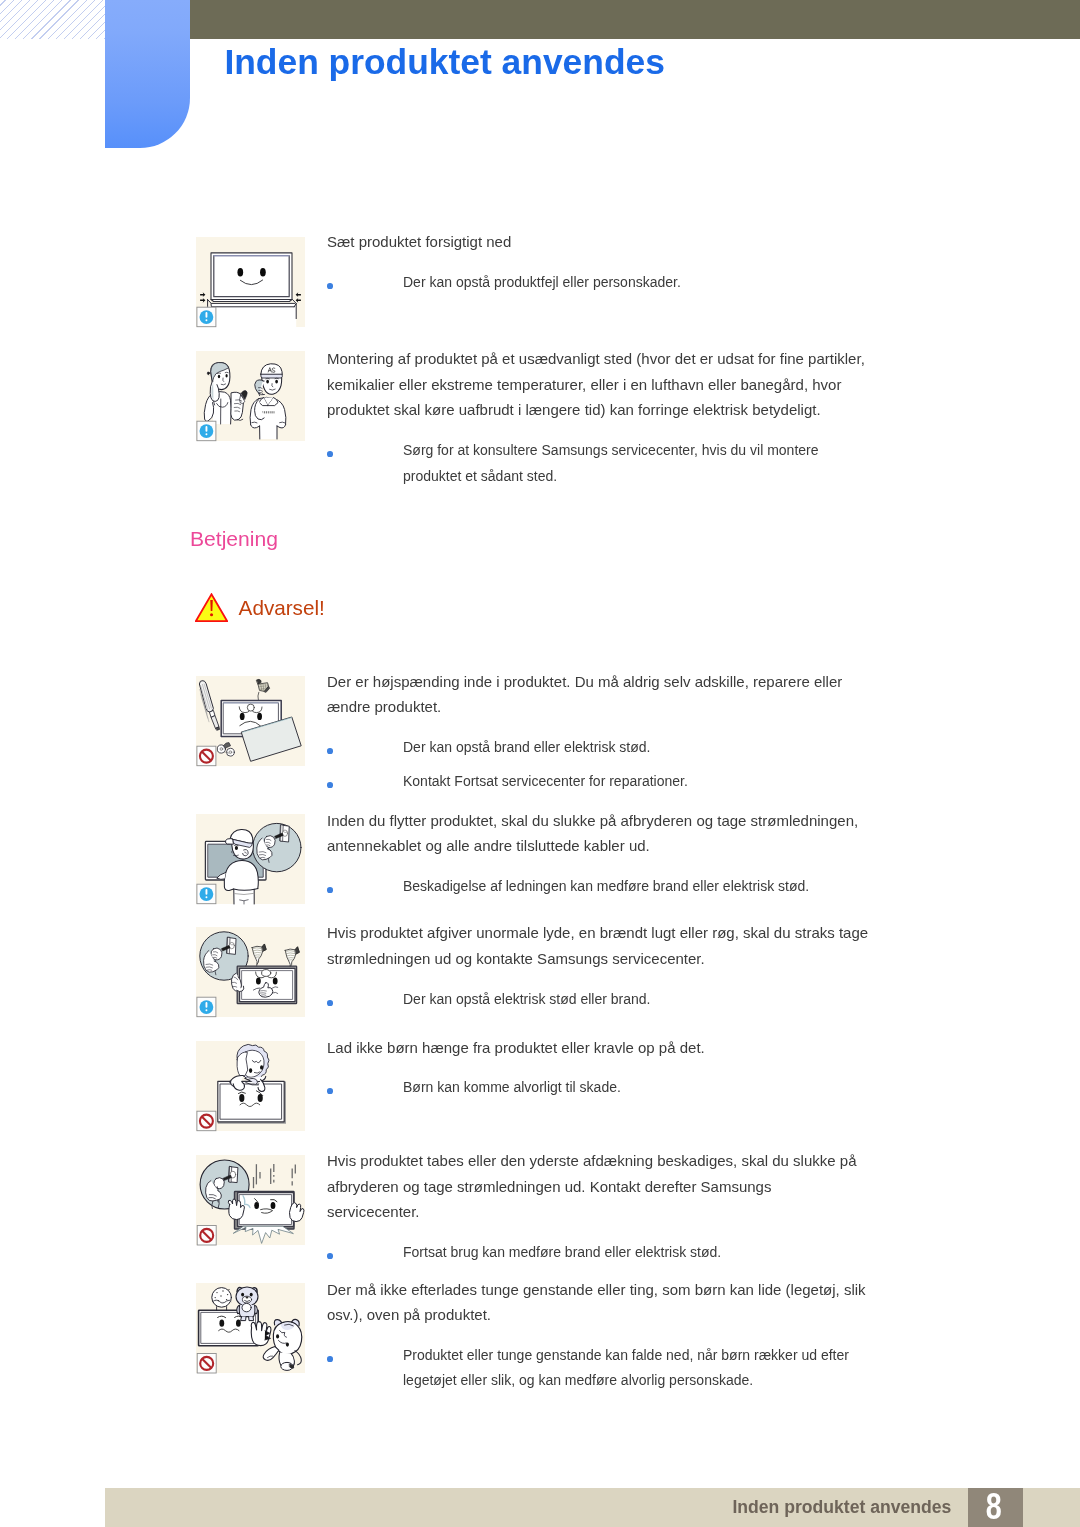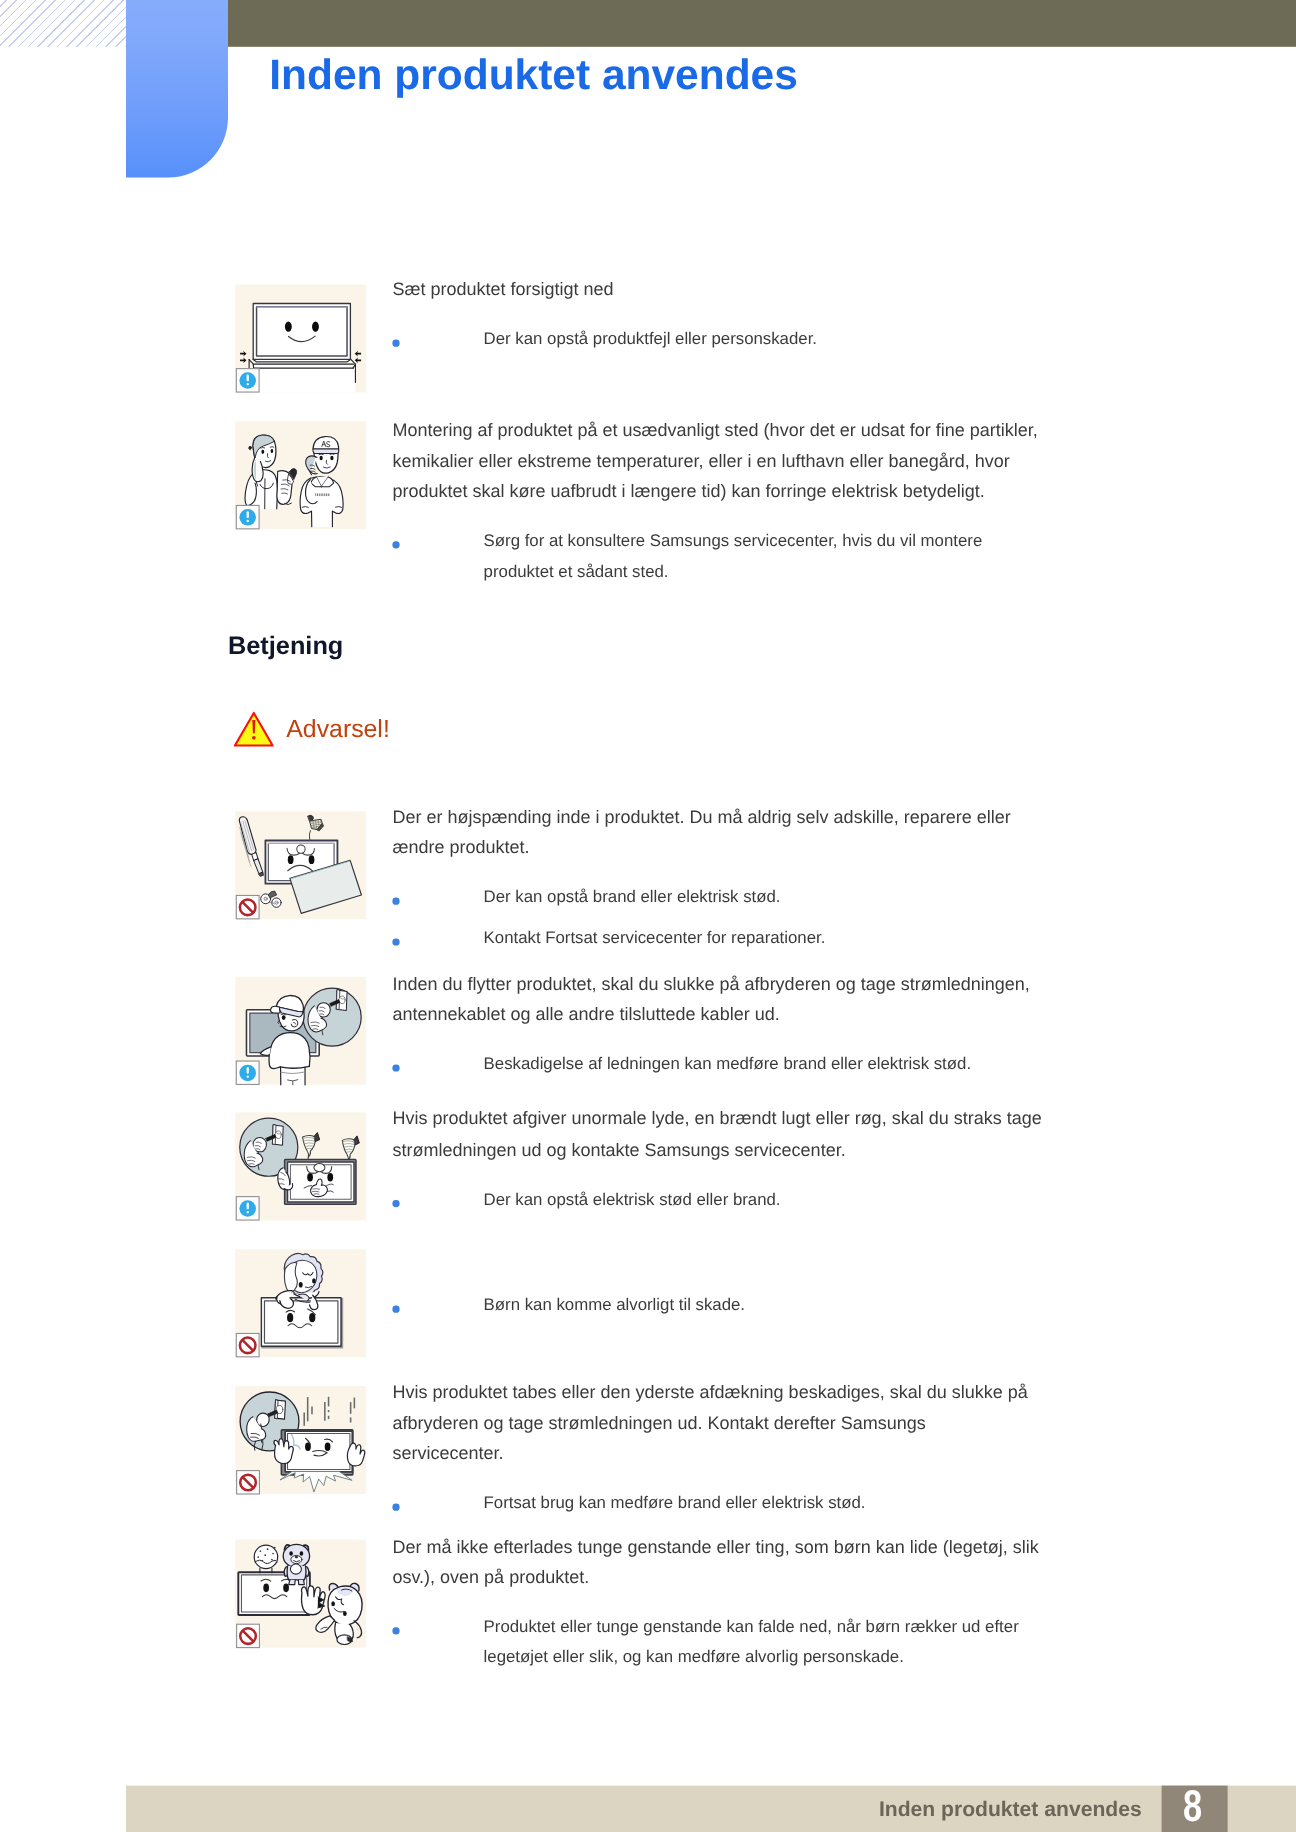--- a/index.html
+++ b/index.html
@@ -11,21 +11,21 @@
   .hatch{position:absolute;left:0;top:0;width:105px;height:39px;
      background-image:repeating-linear-gradient(-45deg,
         #c3cef0 0px,#c3cef0 0.9px,
         rgba(255,255,255,0) 0.9px,rgba(255,255,255,0) 5.73px);}
   .bluetab{position:absolute;left:105px;top:0;width:85px;height:148px;
      border-bottom-right-radius:50px;
      background:linear-gradient(180deg,#86acfb 0%,#81a9fb 22%,#6b9bfa 70%,#5790fa 100%);}
   .olivebar{position:absolute;left:190px;top:0;width:890px;height:39px;background:#6d6b56;}
   .chaptitle{position:absolute;left:224.4px;top:42.2px;font-size:35.4px;font-weight:bold;
      color:#1a6ae8;white-space:nowrap;letter-spacing:0px;}
-  .h2{position:absolute;color:#0f172a;font-weight:bold;font-size:21.1px;white-space:nowrap;}
+  .h2{position:absolute;color:#ec4899;font-weight:normal;font-size:21.1px;white-space:nowrap;}
   .warnbox{position:absolute;display:flex;align-items:center;}
   .warnlabel{color:#c2410d;font-size:20.7px;margin-left:10.2px;white-space:nowrap;}
   .fig{position:absolute;background:#faf5e8;}
   .fig svg{display:block;position:absolute;left:0;top:0;overflow:visible;}
   .para{position:absolute;font-size:15px;color:#3b3b3b;line-height:25.6px;}
   .para div,.btxt div{white-space:nowrap;}
   .bullet{position:absolute;}
   .bullet .dot{position:absolute;left:0;top:13.3px;width:5.7px;height:5.7px;border-radius:50%;
         background:#3c80e0;}
   .bullet .btxt{position:absolute;left:48px;top:0;font-size:14px;color:#3b3b3b;
@@ -422,20 +422,23 @@
  <path d="M52.6 38.2 Q57.8 36.2 60.8 39.2 Q62.8 41.6 59.8 43.2" fill="#e8e8f4" stroke="#23232e" stroke-width=".85"></path>
  <path d="M64.6 38.4 Q67.8 41.6 68.8 46.4 Q69.4 50.4 65.8 50.4 Q62.6 50.4 62.0 46.4" fill="#fff" stroke="#23232e" stroke-width="1.05"></path>
 </g>
         <g>
 <rect x="0.9" y="70.2" width="19" height="19.5" fill="#fdfdfd" stroke="#8e8e8e" stroke-width=".9"></rect>
 <circle cx="10.4" cy="80.10000000000001" r="6.5" fill="none" stroke="#b1252a" stroke-width="2.1"></circle>
 <line x1="5.73" y1="75.43" x2="15.07" y2="84.77" stroke="#b1252a" stroke-width="2.1"></line>
 </g>
       </svg>
   </div>
+  <div class="para" style="left:327px;top:1034.6px;">
+    <div>Lad ikke børn hænge fra produktet eller kravle op på det.</div>
+  </div>
   <div class="bullet" style="left:327px;top:1075.2px;">
     <span class="dot"></span>
     <span class="btxt">
       <div>Børn kan komme alvorligt til skade.</div>
     </span>
   </div>
 
   <div class="fig" style="left:196px;top:1155px;width:109px;height:90px;">
     <svg width="109" height="90" viewBox="0 0 109 90">
         <g stroke-linecap="round" stroke-linejoin="round">

